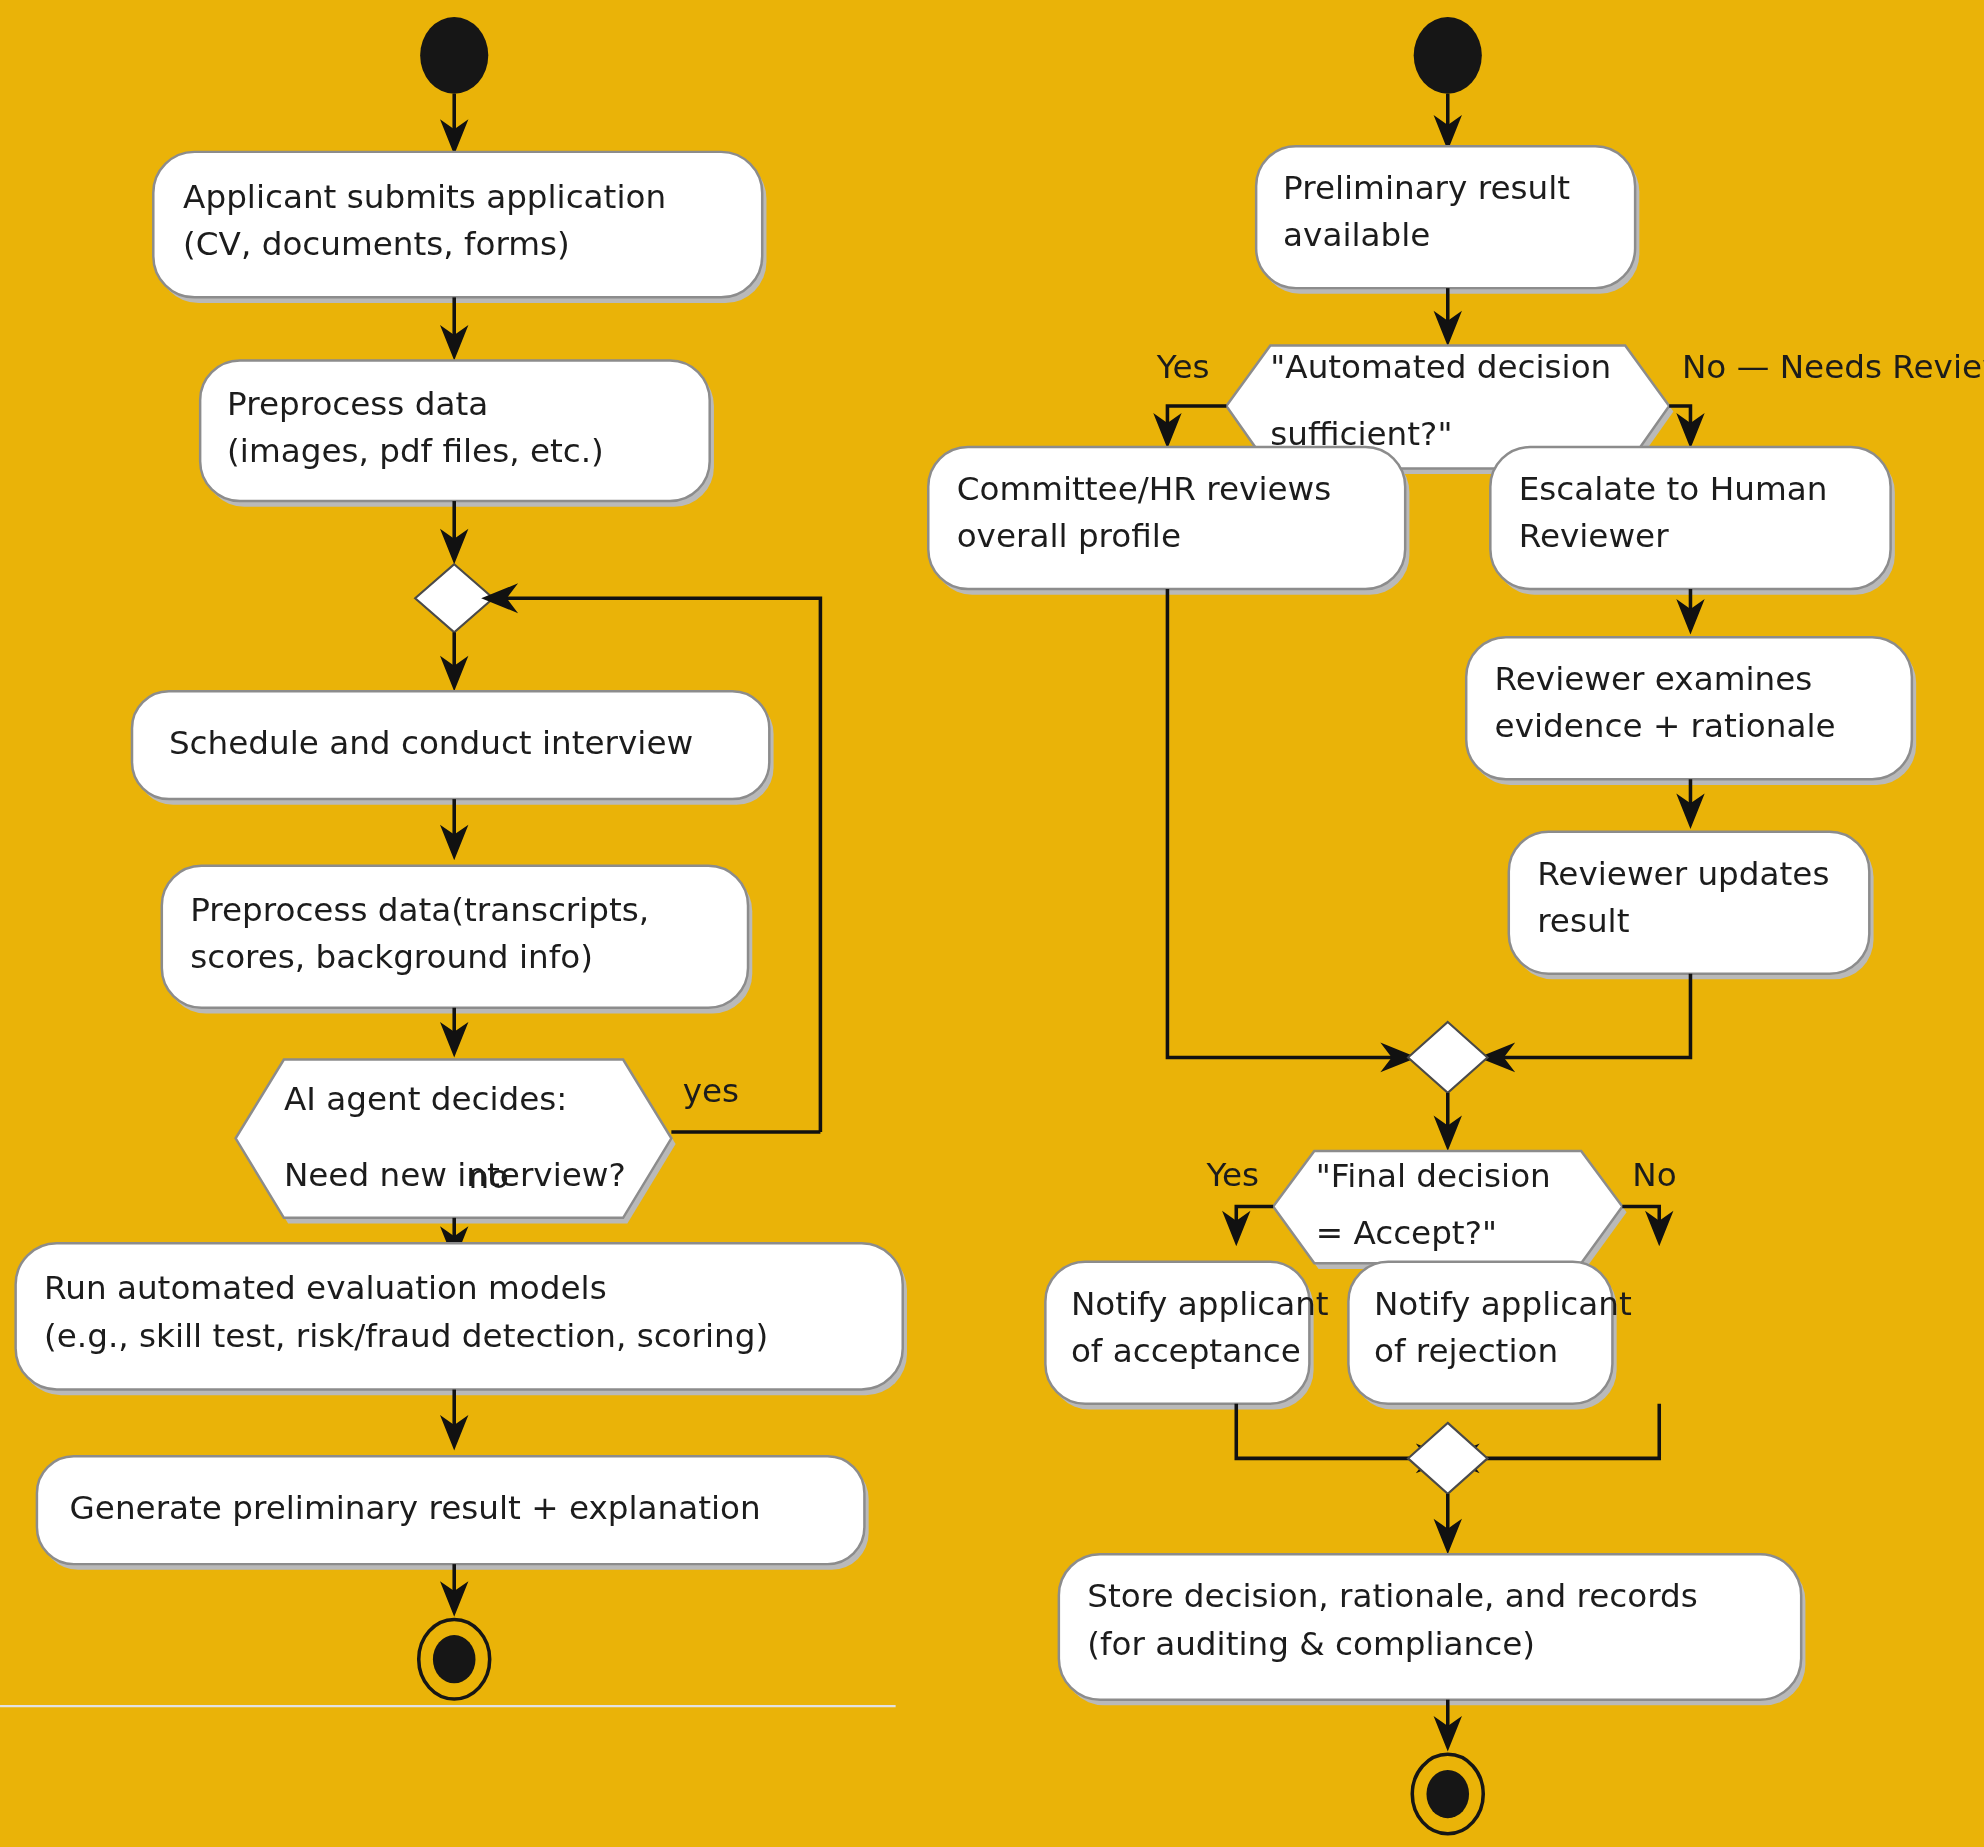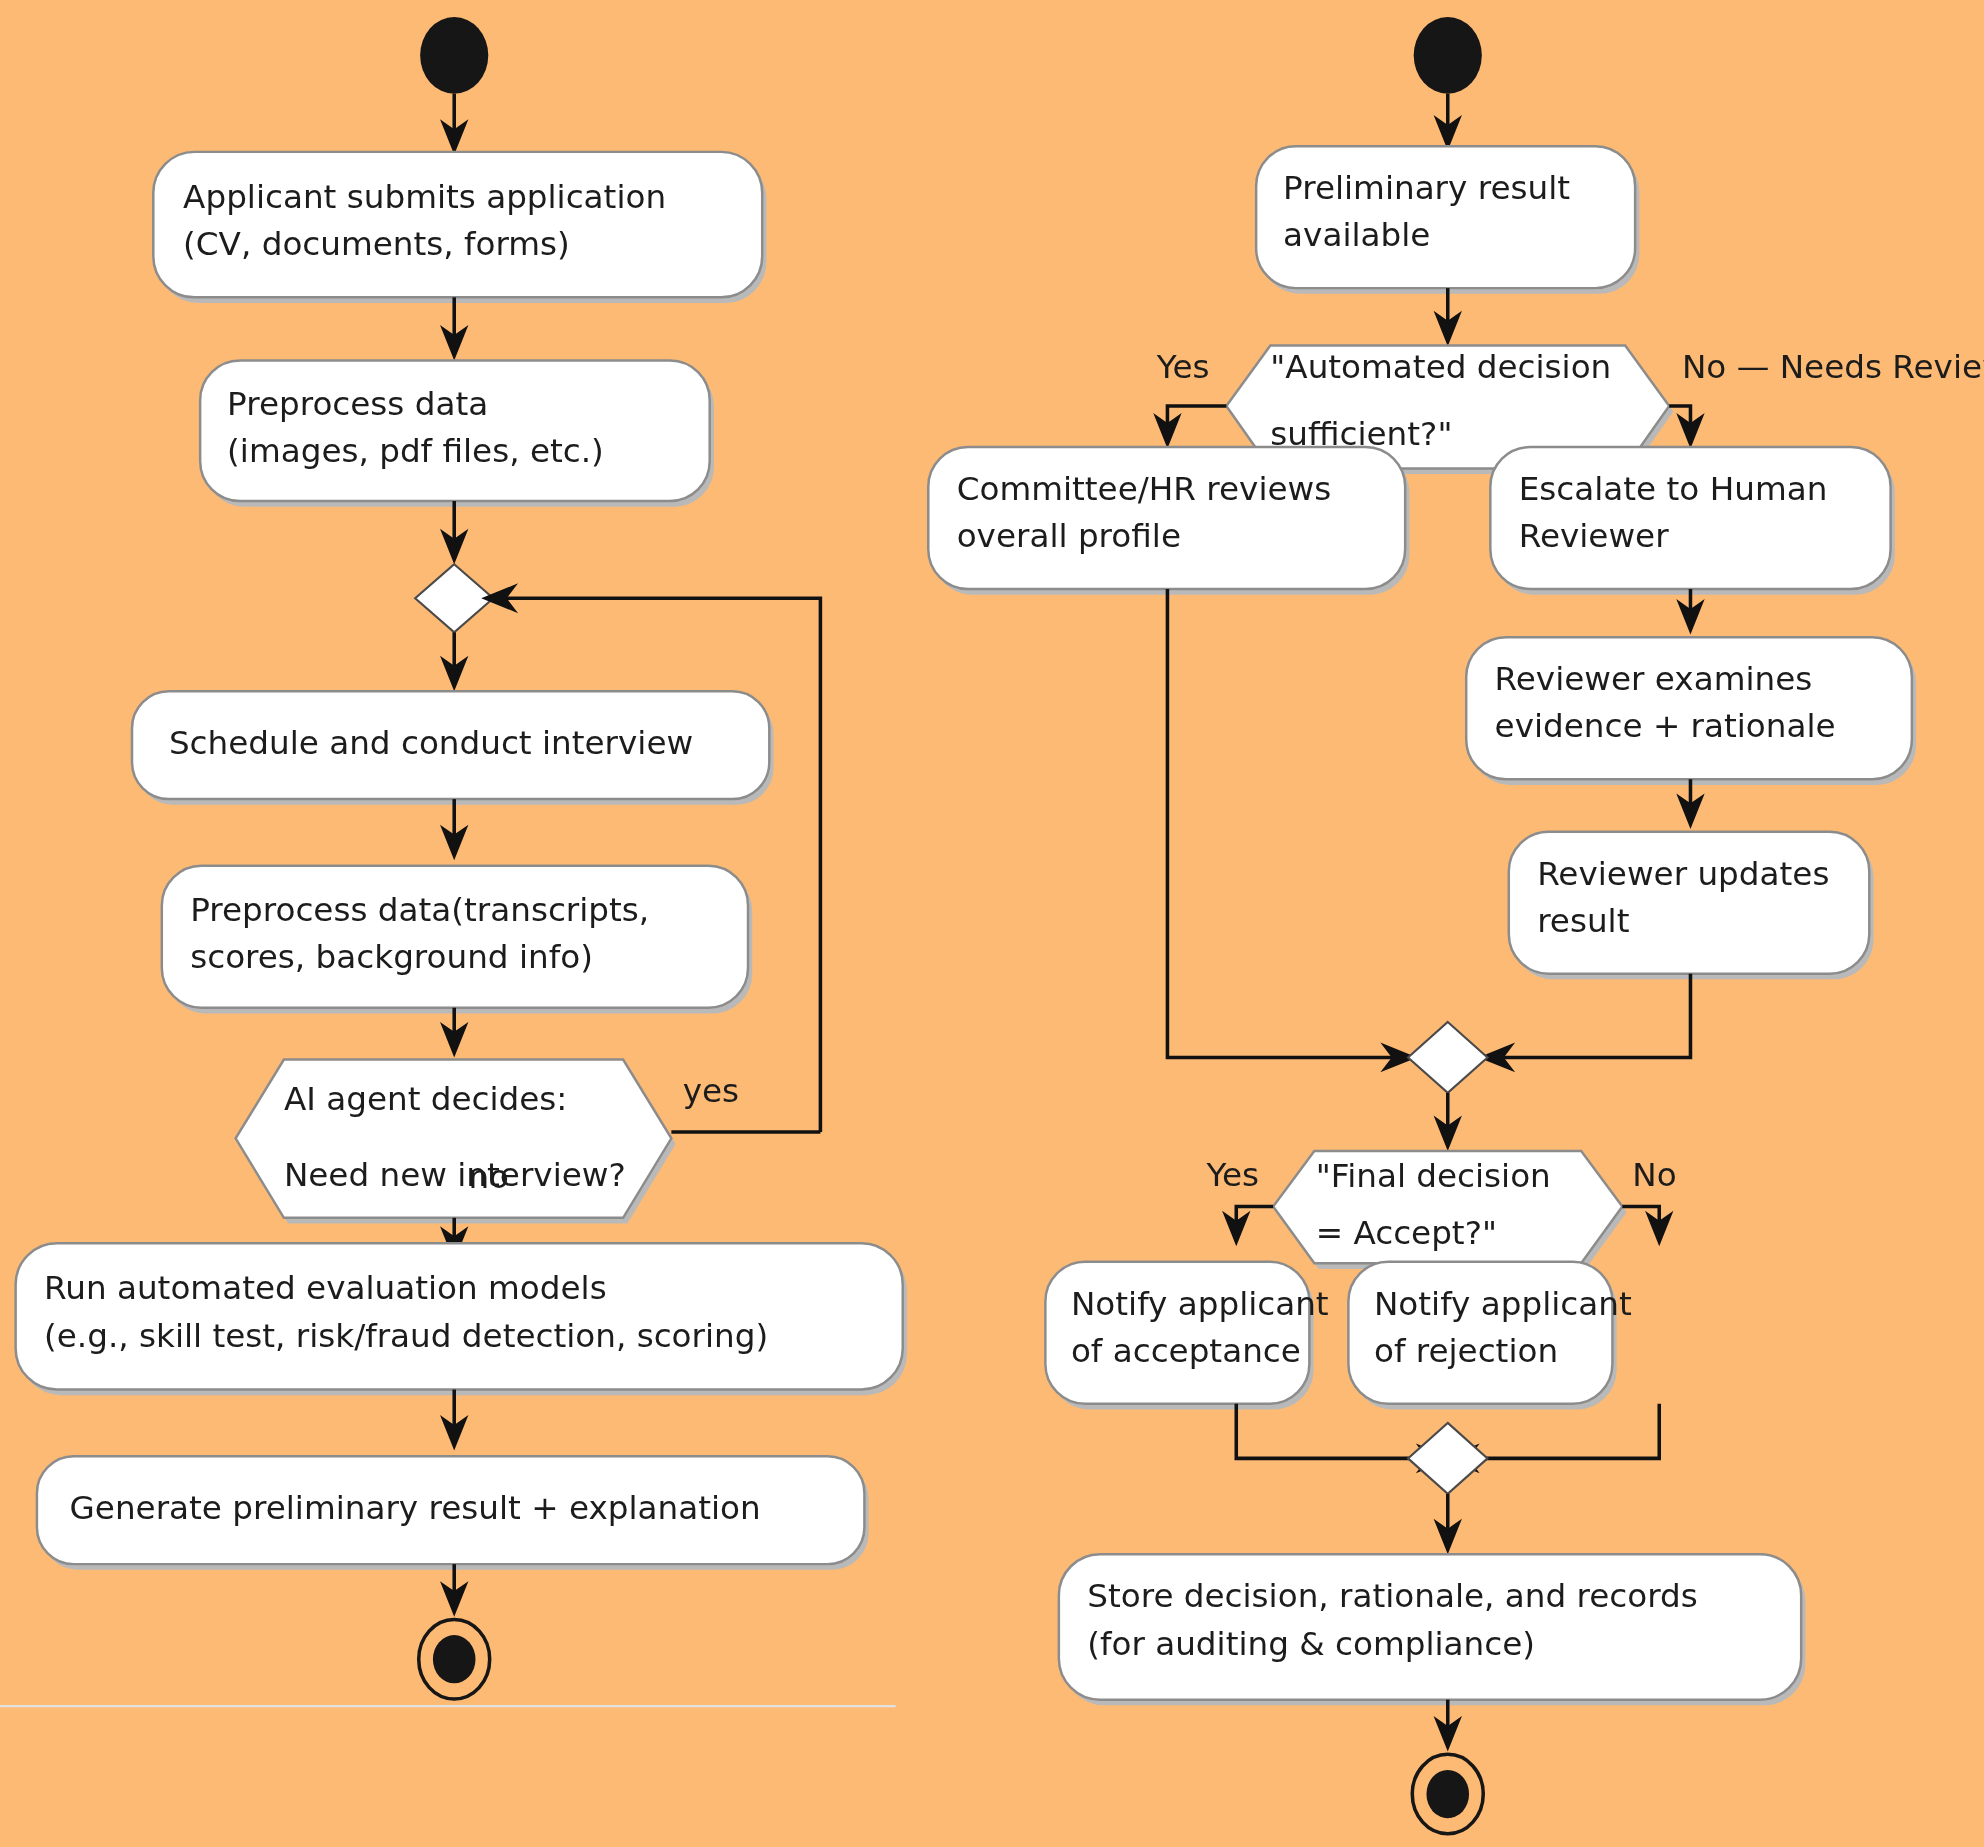--- a/index.html
+++ b/index.html
@@ -7,21 +7,21 @@
     padding: 0;
     background: #ffffff;
   }
   body {
     font-family: "DejaVu Sans", sans-serif;
   }
   #diagram-root {
     position: relative;
     width: 1985px;
     height: 1848px;
-    background: #fdba74;
+    background: #eab308;
     overflow: hidden;
     text-decoration: underline;
   }
   svg#uml-canvas {
     display: block;
     width: 1985px;
     height: 1848px;
   }
   .node-shape {
     fill: #ffffff;

